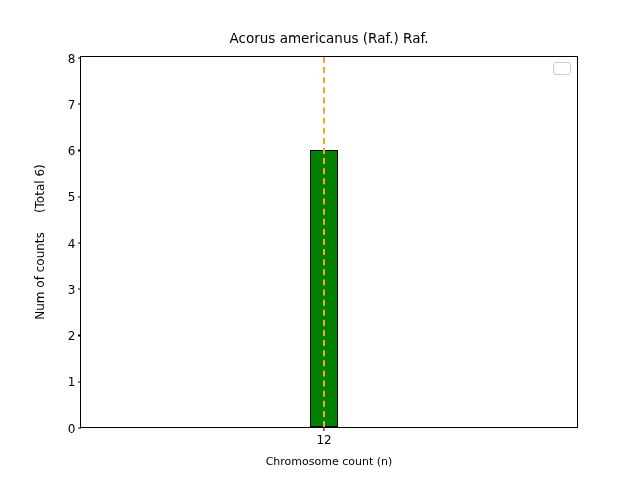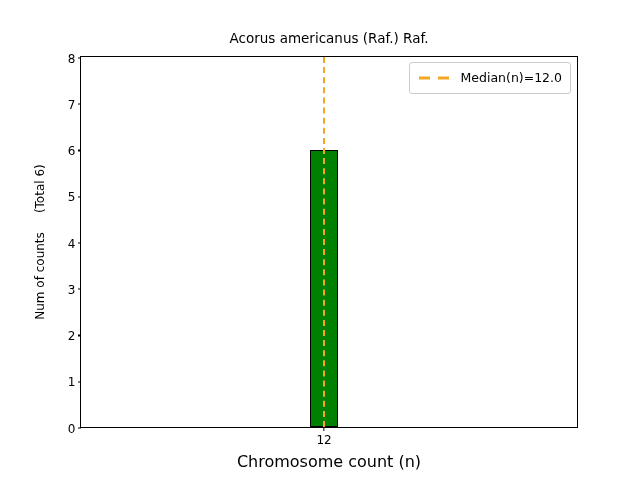--- a/index.html
+++ b/index.html
@@ -114,21 +114,21 @@
     color: #000000;
     white-space: nowrap;
   }
 
   #xlabel {
     position: absolute;
     left: 80px;
     top: 455px;
     width: 498px;
     text-align: center;
-    font-size: 16px;
+    font-size: 11px;
     line-height: 14px;
     color: #000000;
     white-space: nowrap;
   }
 
   
   .bar {
     position: absolute;
     bottom: 0;
     transform: translateX(-50%);
@@ -226,28 +226,20 @@
     </div>
 
     <div id="plot-inner">
 
       <div class="bar" style="left: 49%; width: 28px; height: 75%; background: rgb(0, 128, 0); border-color: rgb(0, 0, 0);"></div>
 
       <div class="median-line" style="left: 49%; border-left-color: rgb(245, 166, 35);"></div>
     </div>
 
     <div id="legend">
-      <div class="legend-row">
-        <span class="legend-sample">
-          <svg class="dash-svg" width="34" height="4" viewBox="0 0 34 4" xmlns="http://www.w3.org/2000/svg">
-            <line x1="1" y1="2" x2="33" y2="2" stroke="#f5a623" stroke-width="3" stroke-dasharray="11 8"></line>
-          </svg>
-        </span>
-        <span class="legend-text">Median(n)=12.0</span>
-      </div>
     </div>
 
   </div>
 
   <div id="ylabel">Num of counts     (Total 6)</div>
 
   <div id="xlabel">Chromosome count (n)</div>
 
 </div>
 

